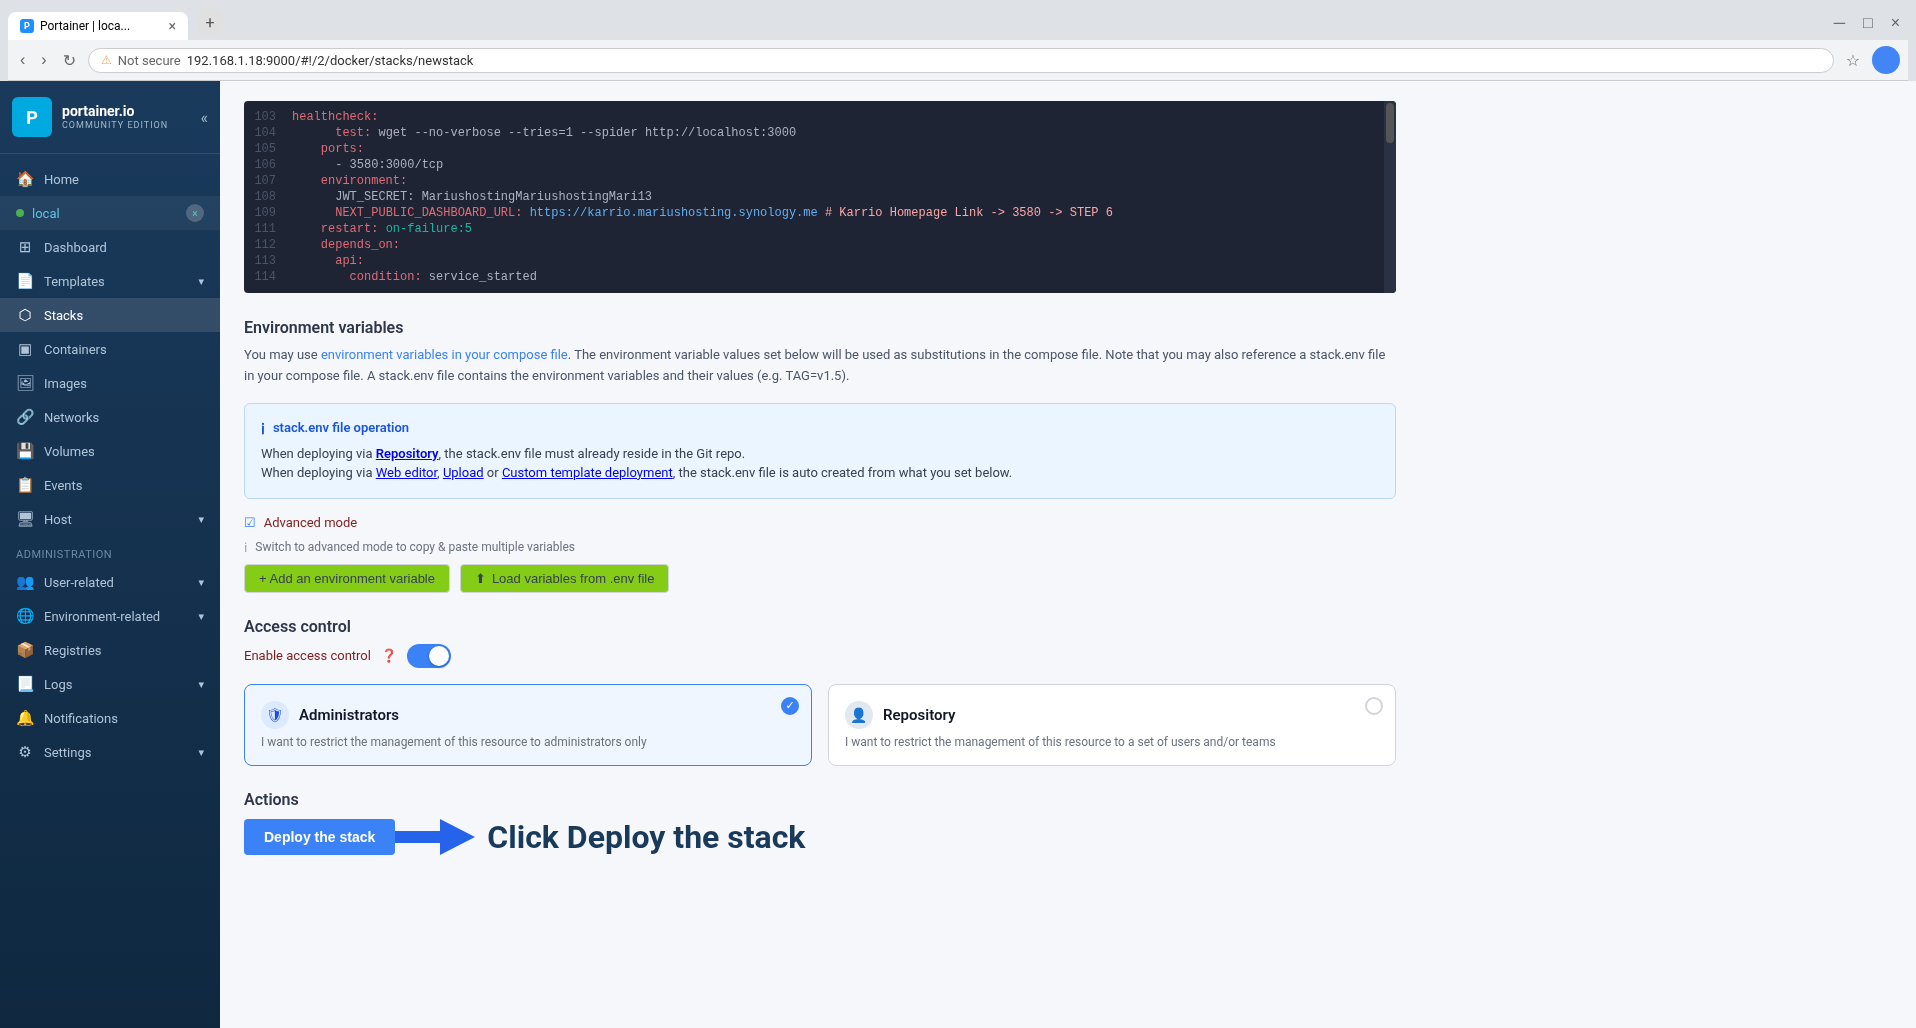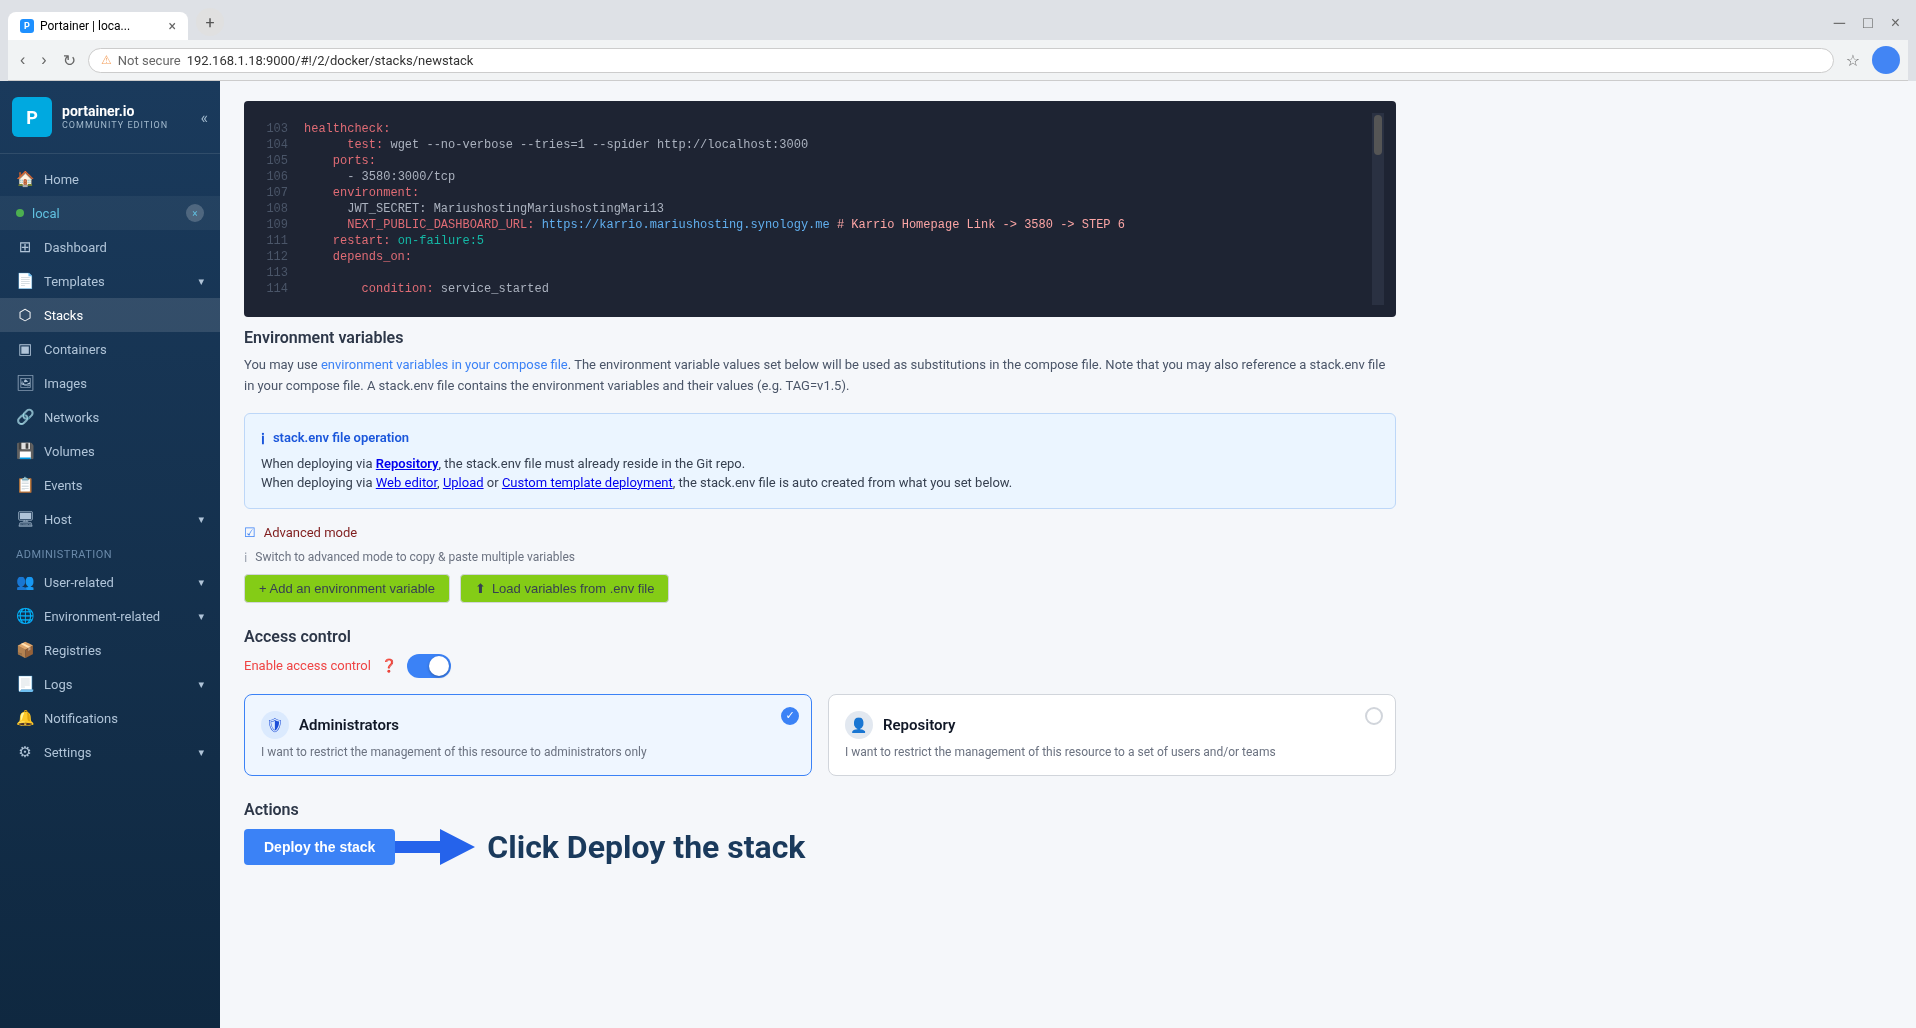--- a/index.html
+++ b/index.html
@@ -41,21 +41,21 @@
 
     .endpoint-item { display: flex; align-items: center; gap: 8px; padding: 8px 16px; cursor: pointer; color: #60c0e0; font-size: 13px; background: rgba(255,255,255,0.05); }
     .endpoint-dot { width: 8px; height: 8px; border-radius: 50%; background: #4caf50; flex-shrink: 0; }
 
     
     .main { flex: 1; overflow: auto; background: #f5f7fa; }
 
     .content-area { padding: 20px 24px; max-width: 1200px; }
 
     
-    .code-block { background: #1e2433; color: #abb2bf; font-family: 'Courier New', monospace; font-size: 12px; border-radius: 4px; padding: 12px; overflow: hidden; margin-bottom: 11px; }
+    .code-block { background: #1e2433; color: #abb2bf; font-family: 'Courier New', monospace; font-size: 12px; border-radius: 4px; padding: 0; overflow: hidden; margin-bottom: 25px; }
     .code-lines { padding: 8px 0; }
     .code-line { display: flex; padding: 1px 0; }
     .line-num { width: 48px; text-align: right; padding-right: 16px; color: #4a5568; flex-shrink: 0; user-select: none; }
     .line-content { flex: 1; padding-right: 12px; white-space: pre; }
     .kw-key { color: #e06c75; }
     .kw-comment { color: #fca5a5; }
     .kw-url { color: #61afef; }
 
     
     .section-title { font-size: 16px; font-weight: 600; color: #2d3748; margin-bottom: 8px; }
@@ -76,21 +76,21 @@
 
     
     .btn-row { display: flex; gap: 10px; margin-bottom: 24px; }
     .btn { padding: 6px 14px; border-radius: 4px; font-size: 13px; cursor: pointer; border: 1px solid #d1d5db; background: #84cc16; color: #374151; display: flex; align-items: center; gap: 6px; }
 
     
     .access-control-section { margin-bottom: 24px; }
     .toggle-row { display: flex; align-items: center; gap: 10px; margin-bottom: 16px; }
     .toggle-switch { width: 44px; height: 24px; background: #3b82f6; border-radius: 12px; position: relative; cursor: pointer; flex-shrink: 0; }
     .toggle-knob { width: 20px; height: 20px; background: #fff; border-radius: 50%; position: absolute; right: 2px; top: 2px; box-shadow: 0 1px 3px rgba(0,0,0,0.3); }
-    .toggle-label { color: #ef4444; font-size: 13px; }
+    .toggle-label { color: #7f1d1d; font-size: 13px; }
 
     
     .radio-cards { display: flex; gap: 16px; margin-bottom: 24px; }
     .radio-card { flex: 1; border: 1px solid #d1d5db; border-radius: 8px; padding: 16px; cursor: pointer; position: relative; background: #fff; }
     .radio-card.selected { border-color: #3b82f6; background: #eff6ff; }
     .radio-card-header { display: flex; align-items: center; gap: 10px; margin-bottom: 6px; }
     .radio-card-icon { width: 28px; height: 28px; border-radius: 50%; background: #e2e8f0; display: flex; align-items: center; justify-content: center; color: #4b5563; font-size: 14px; }
     .radio-card-title { font-weight: 600; font-size: 15px; color: #111827; }
     .radio-card-desc { font-size: 12px; color: #6b7280; }
     .radio-indicator { position: absolute; top: 12px; right: 12px; width: 18px; height: 18px; border-radius: 50%; border: 2px solid #d1d5db; }
@@ -298,20 +298,21 @@
             <span class="line-content">    <span class="kw-key">restart:</span> <span style="color:#14b8a6;">on-failure:5</span></span>
           </div>
 
           <div class="code-line">
             <span class="line-num">112</span>
             <span class="line-content">    <span class="kw-key">depends_on:</span></span>
           </div>
 
           <div class="code-line">
             <span class="line-num">113</span>
+            <span class="line-content">      <span class="kw-key">api:</span></span>
           </div>
 
           <div class="code-line">
             <span class="line-num">114</span>
             <span class="line-content">        <span class="kw-key">condition:</span> <span style="color:#abb2bf;">service_started</span></span>
           </div>
         </div>
         <div style="width:12px;background:#2a3142;display:flex;flex-direction:column;">
           <div style="width:8px;height:40px;background:#555;border-radius:4px;margin:2px auto;"></div>
         </div>

